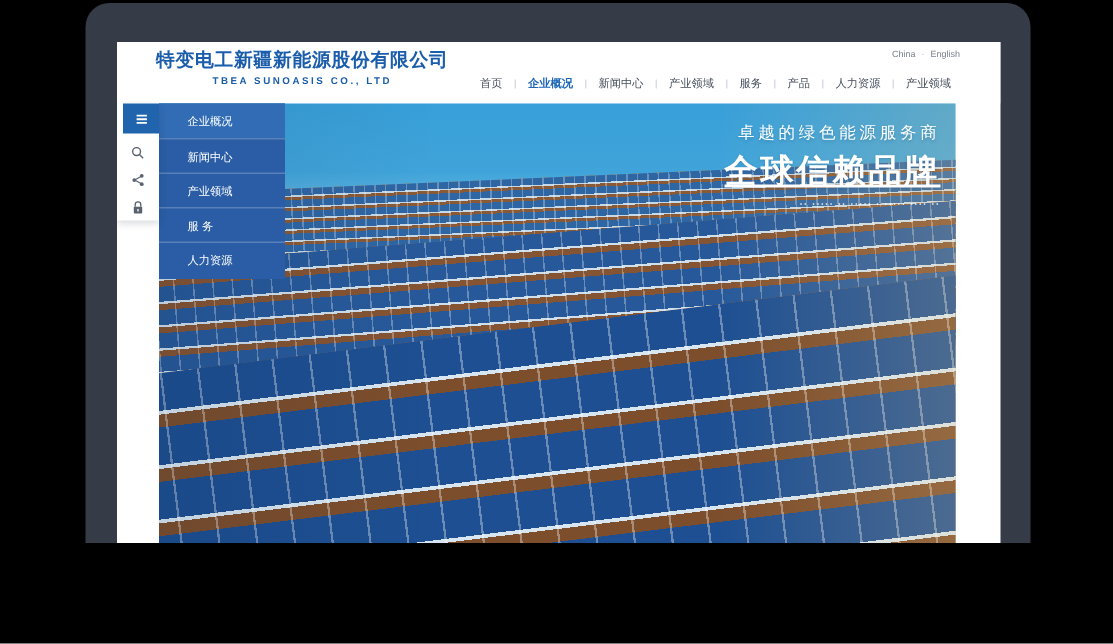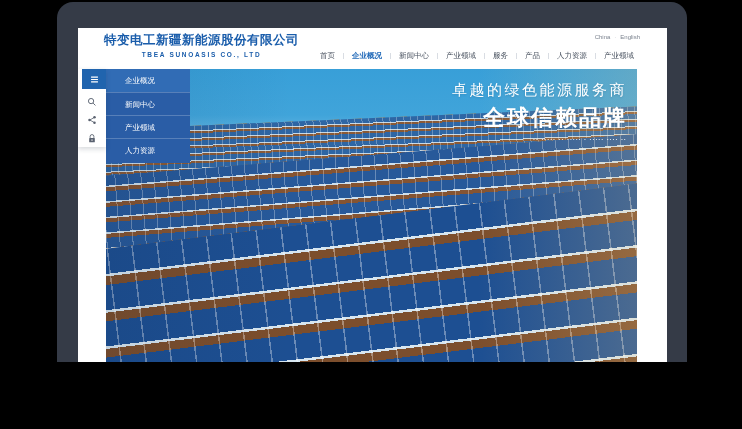--- a/index.html
+++ b/index.html
@@ -72,23 +72,23 @@
     background:
       repeating-linear-gradient(90deg,rgba(255,255,255,.30) 0 1px,rgba(255,255,255,0) 1px 13px),
       repeating-linear-gradient(180deg,#27599a 0 10px,#cfdfeb 10px 11.5px,#855432 11.5px 15.5px);}
   .band3{left:-60px;right:-60px;top:188px;height:230px;transform:rotate(-7deg);
     background:
       repeating-linear-gradient(90deg,rgba(255,255,255,.35) 0 1.5px,rgba(255,255,255,0) 1.5px 25px),
       repeating-linear-gradient(180deg,#1d4f92 0 25px,#d7e6f0 25px 27.5px,#7c4e2c 27.5px 36px);}
   .field-tint{position:absolute;inset:0;pointer-events:none;
       background:linear-gradient(90deg,rgba(10,30,60,.10) 0%,rgba(10,30,60,0) 35%,rgba(240,205,140,0) 70%,rgba(240,205,140,.22) 100%);}
   .hero-text{position:absolute;right:10px;top:12px;text-align:right;color:#fff;z-index:2;}
-  .hero-line1{font-size:15px;letter-spacing:2.5px;white-space:nowrap;text-shadow:0 1px 2px rgba(20,70,110,.25);text-align:right;}
+  .hero-line1{font-size:11px;letter-spacing:2.5px;white-space:nowrap;text-shadow:0 1px 2px rgba(20,70,110,.25);text-align:right;}
   .hero-line2{font-size:22px;font-weight:bold;letter-spacing:2px;white-space:nowrap;margin-top:3px;
-              text-shadow:0 1px 2px rgba(20,70,110,.25);}
+              text-shadow:0 1px 2px rgba(20,70,110,.25);text-decoration:underline;}
   .hero-tag{font-size:4px;letter-spacing:1.5px;margin-top:4px;opacity:.95;white-space:nowrap;}
 
   
   .pfoot{position:absolute;left:28px;top:335px;width:531px;height:22px;background:#233d66;}
   .dot{position:absolute;left:172px;top:15px;width:4px;height:4px;background:#fff;border-radius:1.5px;cursor:pointer;}
 </style>
 </head>
 <body>
 
 <div class="scene">
@@ -175,20 +175,23 @@
         <div class="sitem active">
           <span>企业概况</span>
         </div>
         <div class="sitem">
           <span>新闻中心</span>
         </div>
         <div class="sitem">
           <span>产业领域</span>
         </div>
         <div class="sitem">
+          <span>服 务</span>
+        </div>
+        <div class="sitem">
           <span>人力资源</span>
         </div>
       </div>
 
       <div class="pfoot">
         <div class="dot"></div>
       </div>
 
     </div>
   </div>

